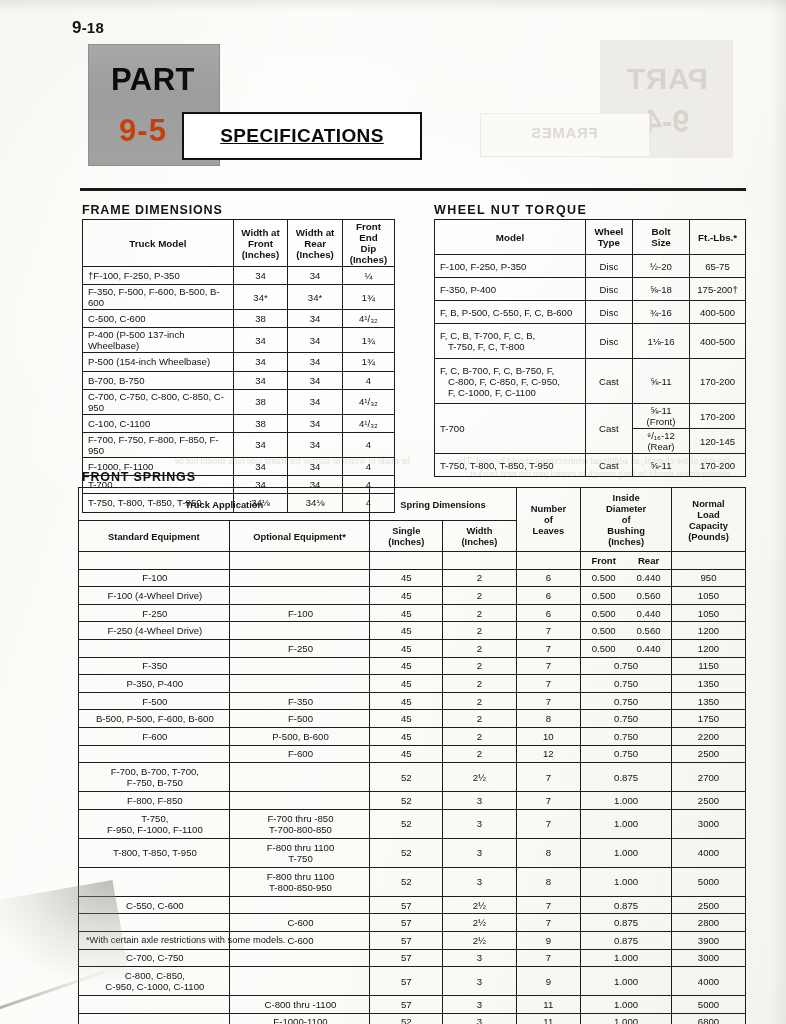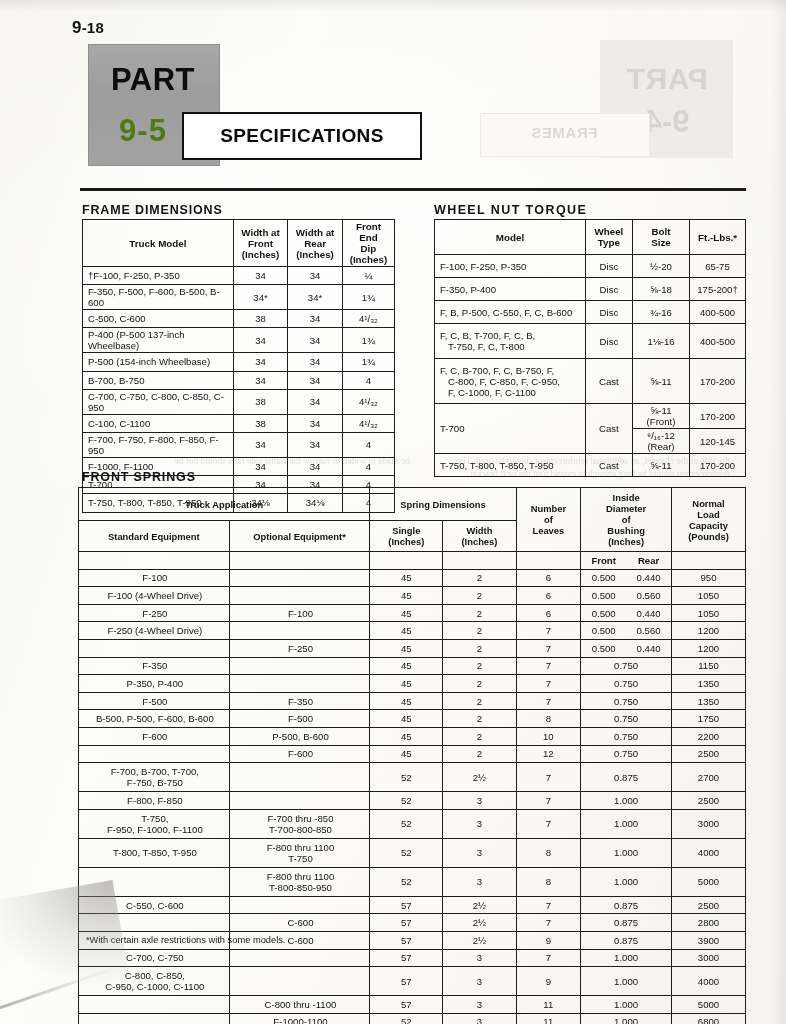--- a/index.html
+++ b/index.html
@@ -100,29 +100,29 @@
     border: 1px solid #8e8e8e;
   }
   #part-word {
     position: absolute; left: 88px; top: 62px; width: 130px;
     text-align: center; font-size: 31px; font-weight: 900; letter-spacing: .5px;
     color: #0d0d0d;
   }
   #part-number {
     position: absolute; left: 88px; top: 113px; width: 110px;
     text-align: center; font-size: 31px; font-weight: 900; letter-spacing: 1px;
-    color: #4d7c0f;
+    color: #c2410c;
   }
   #spec-box {
     position: absolute; left: 182px; top: 112px;
     width: 236px; height: 44px;
     background: #fff; border: 2px solid #111;
     display: flex; align-items: center; justify-content: center;
   }
-  #spec-title { font-size: 19px; font-weight: 900; letter-spacing: .4px; color:#0b0b0b; }
+  #spec-title { font-size: 19px; font-weight: 900; letter-spacing: .4px; color:#0b0b0b;text-decoration:underline; }
 
   #rule-top {
     position: absolute; left: 80px; top: 188px; width: 666px; height: 3px;
     background: #1b1b1b;
   }
 
   
   .sec-head {
     position: absolute;
     font-size: 12.5px; font-weight: 900; letter-spacing: .85px; color: #121212;

